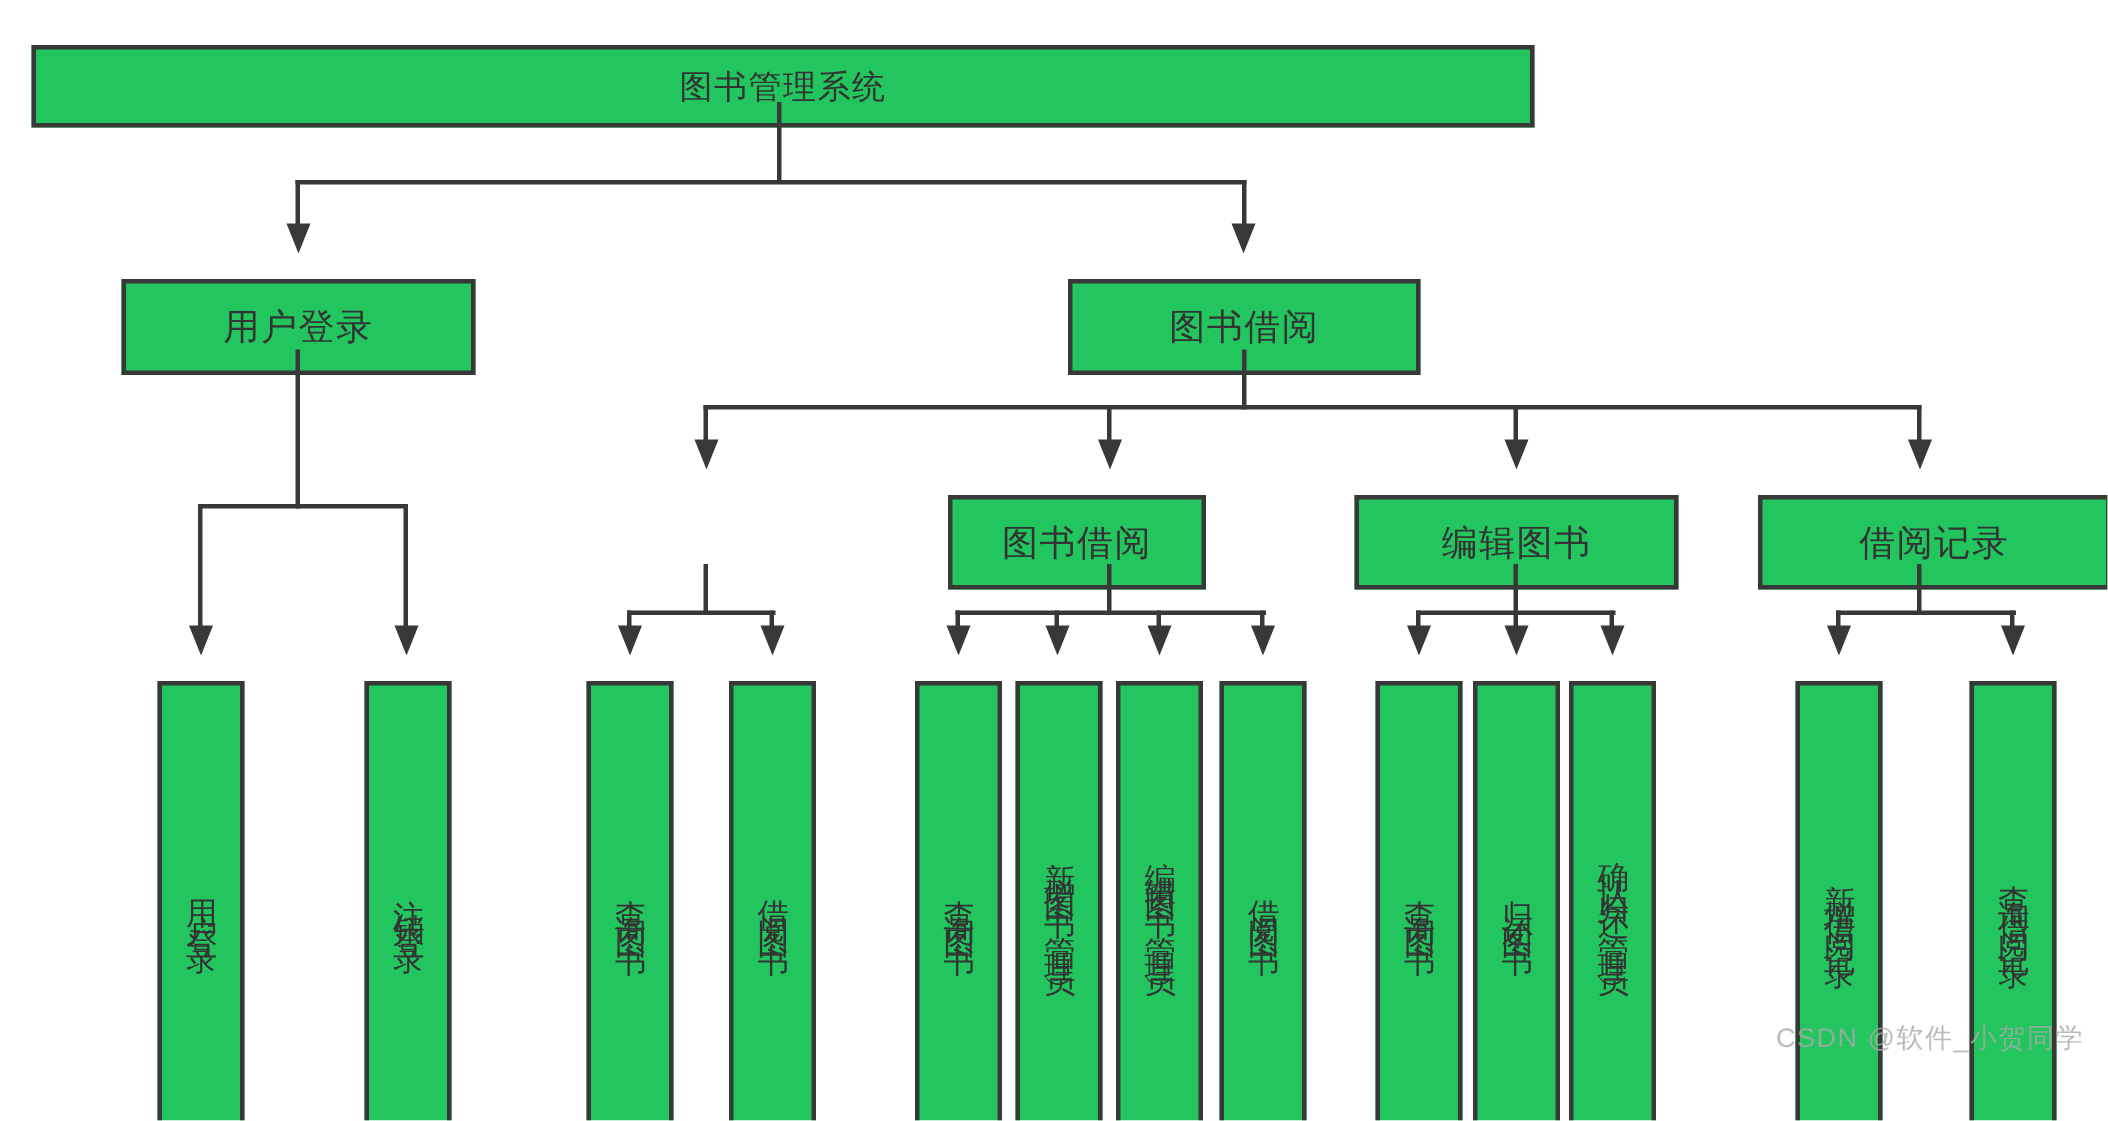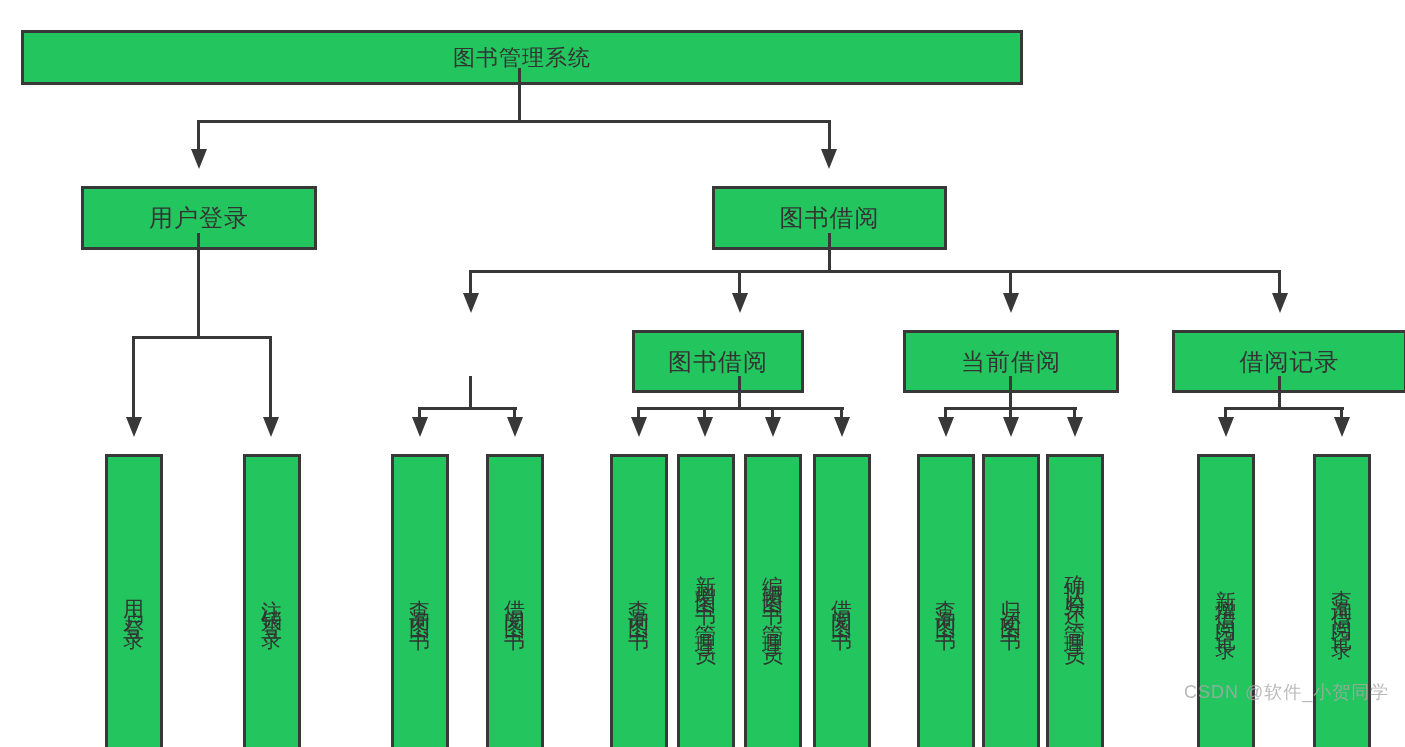--- a/index.html
+++ b/index.html
@@ -70,21 +70,21 @@
     <span>用户登录</span>
   </div>
   <div class="box hbox" style="left:712px;top:169px;width:235px;height:64px">
     <span>图书借阅</span>
   </div>
 
   <div class="box hbox" style="left:632px;top:313px;width:172px;height:63px">
     <span>图书借阅</span>
   </div>
   <div class="box hbox" style="left:903px;top:313px;width:216px;height:63px">
-    <span>当前借阅</span>
+    <span>编辑图书</span>
   </div>
   <div class="box hbox" style="left:1172px;top:313px;width:235px;height:63px">
     <span>借阅记录</span>
   </div>
 
   <div class="box vbox" style="left:105px;top:437px;width:58px;height:298px">
     <span>用户登录</span>
   </div>
   <div class="box vbox" style="left:243px;top:437px;width:58px;height:298px">
     <span>注销登录</span>

